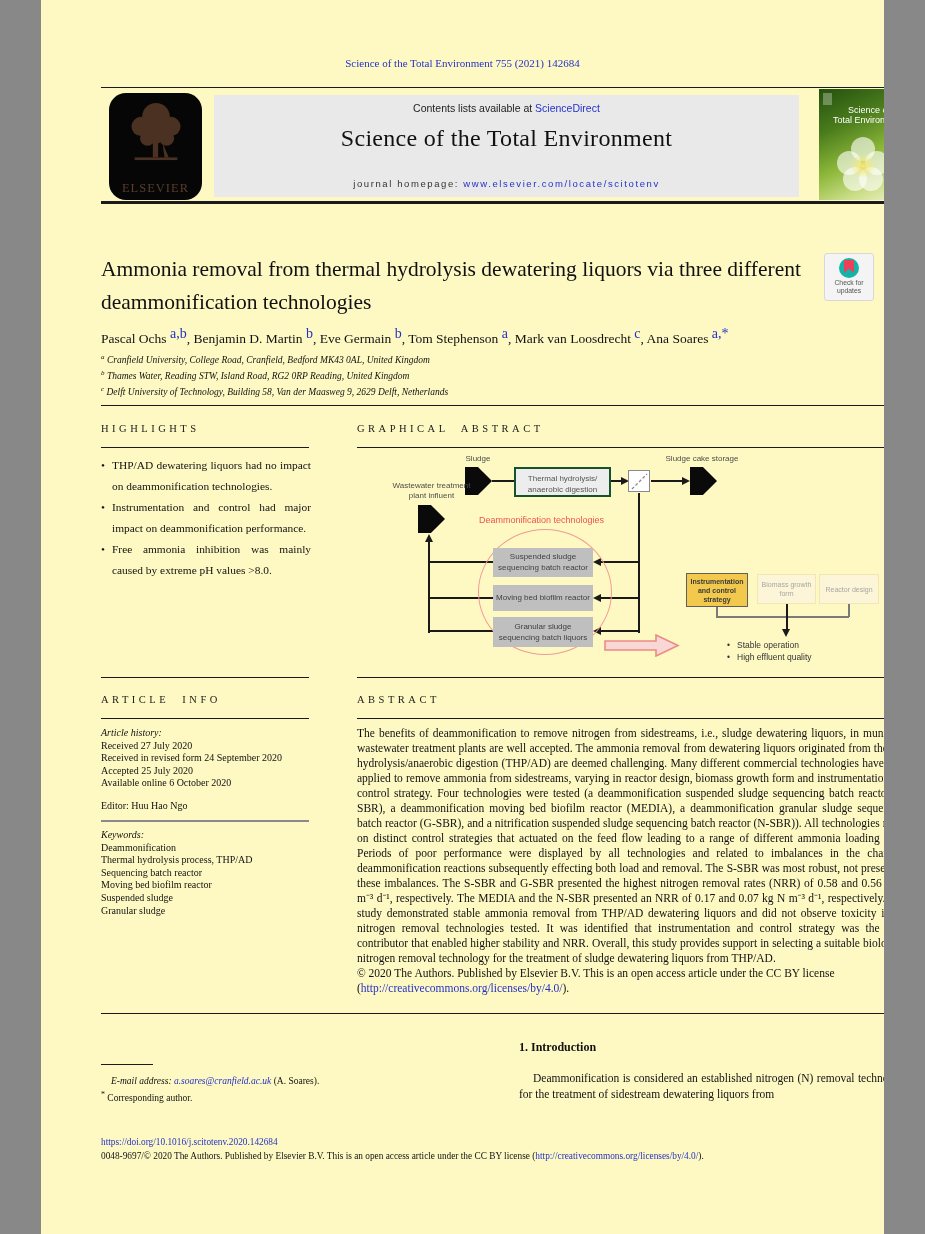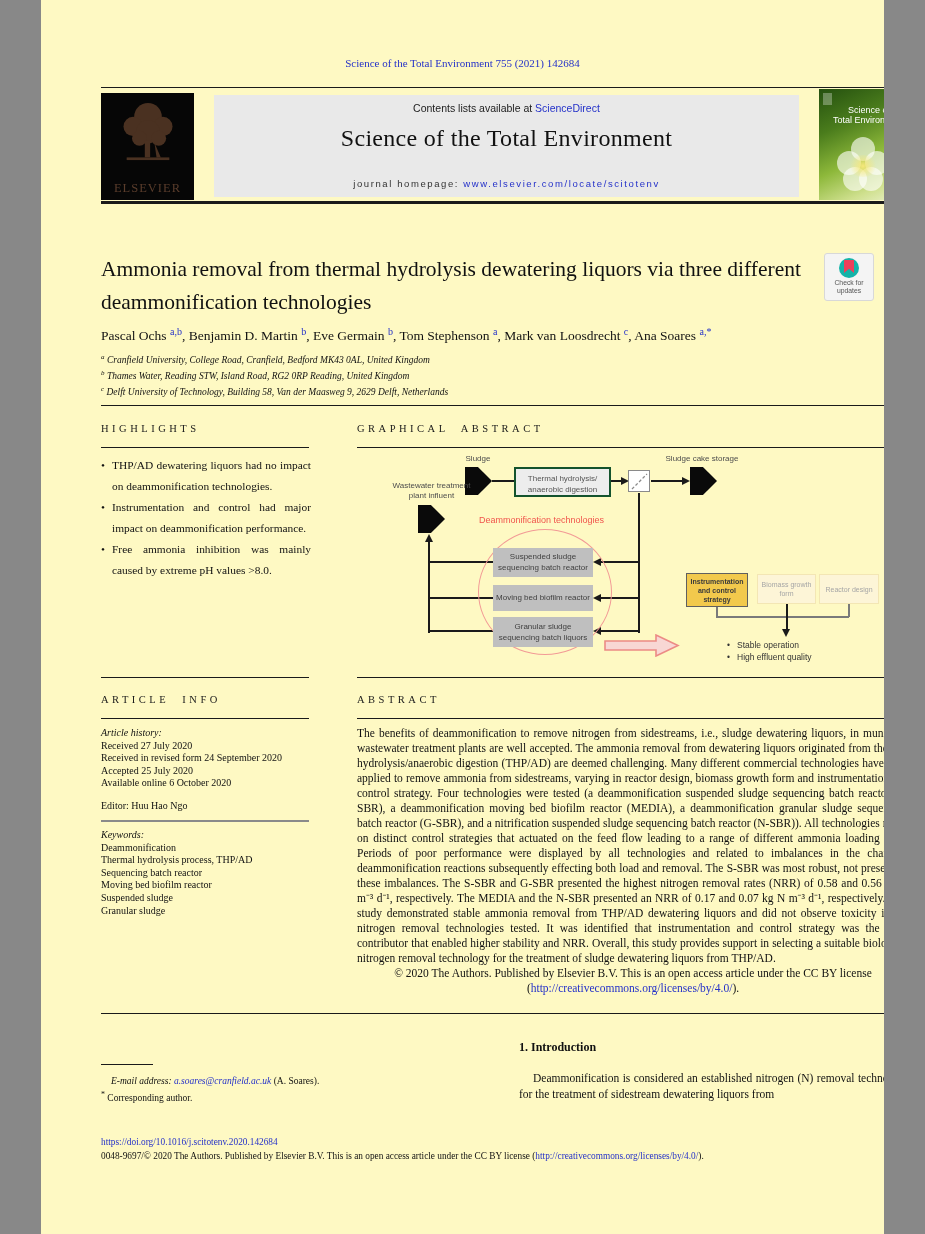--- a/index.html
+++ b/index.html
@@ -12,39 +12,39 @@
   
   .citation { position:absolute; top:57px; left:0; width:100%; text-align:center; font-size:11px; color:#2431c9; }
 
   
   .hdr-band { position:absolute; left:173px; top:95px; width:585px; height:102px; background:#e9e9e9; }
   .contents-line { position:absolute; top:7px; width:100%; text-align:center; font-family:"Liberation Sans",sans-serif; font-size:10.5px; color:#222; }
   .journal-title { position:absolute; top:30px; width:100%; text-align:center; font-size:24px; color:#111; letter-spacing:.3px; }
   .homepage-line { position:absolute; bottom:8px; width:100%; text-align:center; font-family:"Liberation Sans",sans-serif; font-size:9.5px; letter-spacing:1.6px; color:#333; }
 
   
-  .els-logo { position:absolute; left:60px; top:93px; width:93px; height:107px; background:#060606; text-align:center; }
+  .els-logo { position:absolute; left:68px; top:93px; width:93px; height:107px; background:#060606; text-align:center;border-radius:17px; }
   .els-logo svg { margin-top:6px; }
   .els-word { position:absolute; bottom:4px; width:100%; text-align:center; font-size:12.5px; letter-spacing:1px; color:#5a3d2c; }
 
   
   .cover { position:absolute; left:778px; top:89px; width:90px; height:111px; background:linear-gradient(155deg,#24500f 0%, #4a7c1c 30%, #8db83a 58%, #cfe08e 82%, #eef3d2 100%); overflow:hidden; }
   .cover-title { position:absolute; top:16px; right:4px; width:78px; text-align:right; color:#fff; font-family:"Liberation Sans",sans-serif; font-size:9px; line-height:10px; }
   .petal { position:absolute; width:24px; height:24px; border-radius:50%; background:rgba(255,255,252,.62); }
   .glow { position:absolute; width:30px; height:22px; border-radius:50%; background:radial-gradient(circle,#f6e87a 0%, rgba(246,232,122,0) 70%); }
   .cover-chip { position:absolute; left:4px; top:4px; width:9px; height:12px; background:rgba(255,255,255,.3); }
 
   
   .title { position:absolute; left:60px; top:253px; width:705px; font-size:21.5px; line-height:33px; color:#111; font-weight:normal; }
   .badge { position:absolute; left:783px; top:253px; width:50px; height:48px; background:#f4f4f4; border:1px solid #d8d8d8; border-radius:3px; text-align:center; cursor:pointer; }
   .badge-circle { position:relative; width:20px; height:20px; border-radius:50%; background:#14b3a8; margin:4px auto 1px; }
   .badge-mark { position:absolute; left:5px; top:2px; width:10px; height:13px; background:#ee3f5a; clip-path:polygon(0 0,100% 0,100% 100%,50% 68%,0 100%); }
   .badge-txt { font-family:"Liberation Sans",sans-serif; font-size:6.8px; line-height:8px; color:#555; }
   .authors { position:absolute; left:60px; top:325px; width:800px; font-size:13.5px; color:#111; }
-  .authors sup { font-size:10px; color:#2431c9;text-align:right; }
+  .authors sup { font-size:14px; color:#2431c9;text-align:right; }
   .affils { position:absolute; left:60px; top:351px; width:800px; font-style:italic; font-size:9.5px; line-height:13px; color:#111; }
   .affils sup { font-size:7px; }
 
   
   .sec-head { position:absolute; font-size:10.5px; letter-spacing:3.5px; word-spacing:7px; color:#1a1a1a; }
 
   
   .hl-list { position:absolute; left:60px; top:455px; width:210px; list-style:none; font-size:11.4px; line-height:21px; text-align:justify; color:#111; }
   .hl-list li { position:relative; padding-left:11px; margin-bottom:0; }
   .hl-list li::before { content:"\2022"; position:absolute; left:0; top:0; }
@@ -70,21 +70,21 @@
   .factor.pale { background:#fdf5d7; border:1px solid #f3e6b4; color:#a6a6a6; }
   .gline { position:absolute; background:#7a7a7a; }
   .ga-bullets { position:absolute; left:370px; top:186px; font-size:8.5px; line-height:12px; color:#333; }
   .ga-bullets div { position:relative; padding-left:10px; }
   .ga-bullets div::before { content:"\2022"; position:absolute; left:0; }
 
   
   .info { position:absolute; left:60px; width:210px; font-size:10px; line-height:12.6px; color:#111; }
   .ital { font-style:italic; }
   .abstract { position:absolute; left:316px; top:726px; width:552px; font-size:11.5px; line-height:15px; text-align:justify; color:#111; }
-  .copyright { text-align:center; margin-top:0; }
+  .copyright { text-align:left; margin-top:0; }
 
   .intro-head { position:absolute; left:478px; top:1040px; font-size:12px; font-weight:bold; color:#111; }
   .intro-para { position:absolute; left:478px; top:1071px; width:390px; font-size:11.5px; line-height:15.5px; text-align:justify; text-indent:14px; color:#111; }
 
   .footnote { position:absolute; left:60px; top:1074px; width:330px; font-size:9.5px; line-height:14px; color:#111; }
   .footer { position:absolute; left:60px; top:1135px; width:808px; font-size:9.3px; line-height:14px; color:#111; }
   a.linkish { color:#2431c9; text-decoration:none; cursor:pointer; }
 </style>
 </head>
 <body>

